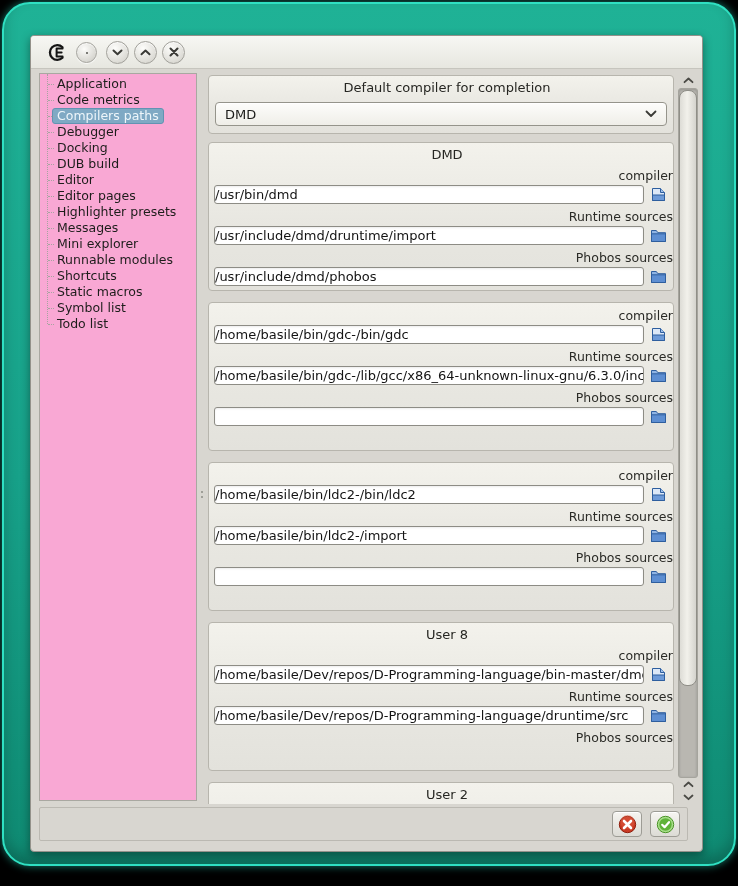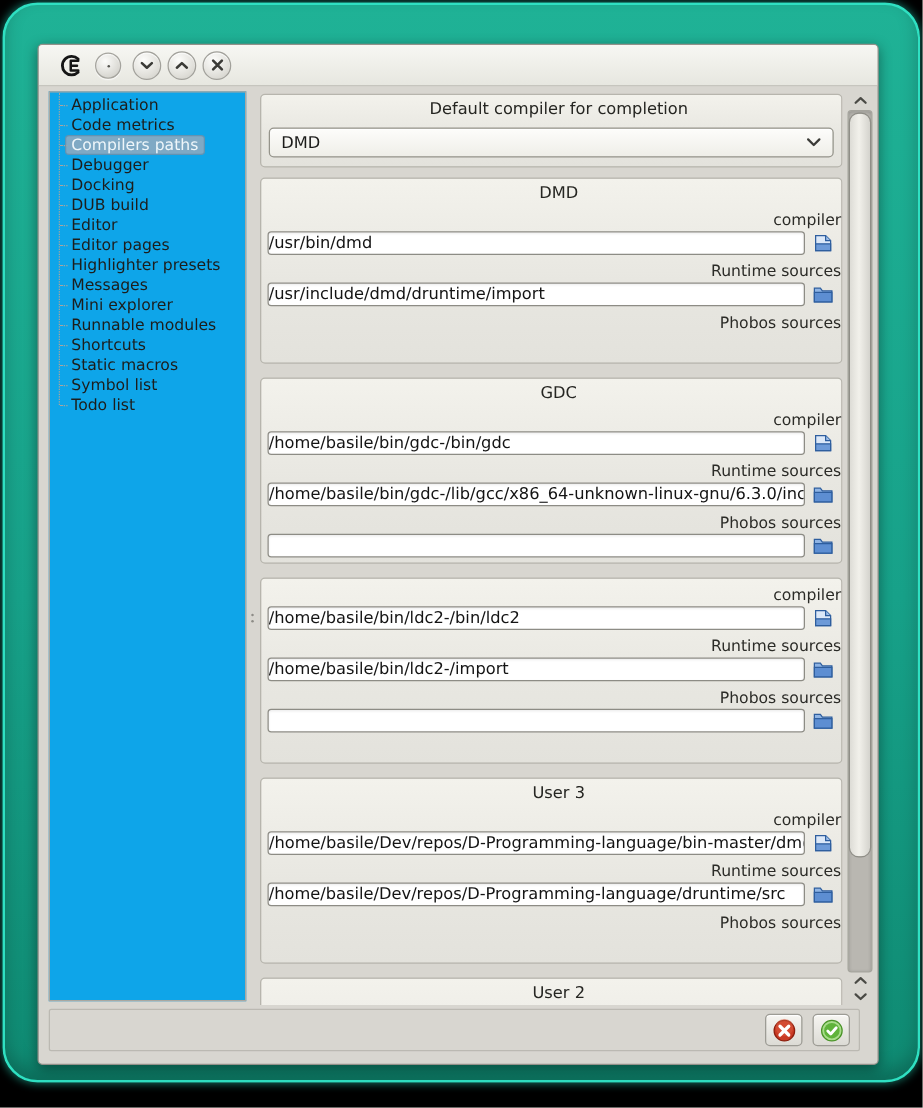--- a/index.html
+++ b/index.html
@@ -40,21 +40,21 @@
   .win-btn{
     width:23px;height:23px;border-radius:50%;
     background:radial-gradient(circle at 38% 30%,#fdfdfb,#dddcd6 70%,#c9c8c2);
     border:1px solid #a2a19b;box-sizing:border-box;
     display:flex;align-items:center;justify-content:center;
     box-shadow:inset 0 1px 1px rgba(255,255,255,.8);
   }
   
   .sidebar{
     position:absolute;left:8px;top:37px;width:158px;height:728px;
-    background:#0ea5e9;border:1px solid #a9a8a1;box-sizing:border-box;
+    background:#f9a8d4;border:1px solid #a9a8a1;box-sizing:border-box;
     overflow:hidden;
   }
   .tree{position:relative;padding-top:2px;}
   .tree::before{content:"";position:absolute;left:7px;top:0;height:250px;border-left:1px dotted #a6a5a0;}
   .tree-item{height:16px;display:flex;align-items:center;padding-left:14px;position:relative;font-size:12.5px;color:#1d1d1b;white-space:nowrap;cursor:default;}
   .tree-item::before{content:"";position:absolute;left:8px;top:8px;width:6px;border-top:1px dotted #a6a5a0;}
   .tree-label{padding:0 3px;border-radius:3px;line-height:14px;}
   .tree-item.selected .tree-label{background:#7fa9c4;border:1px solid #6293b2;color:#eef6fa;padding:0 4px;margin-left:-2px;}
   .splitter{position:absolute;left:166px;top:37px;width:11px;height:728px;}
   .splitter .grip{position:absolute;left:4px;top:418px;width:2px;height:2px;border-radius:50%;background:#8d8c86;box-shadow:0 5px 0 #8d8c86;}
@@ -233,23 +233,31 @@
           <div class="input-row">
             <input type="text" class="text-input" value="/usr/include/dmd/druntime/import" style="">
             <span class="icon-btn">
               <svg width="17" height="15" viewBox="0 0 17 15">
                 <path d="M1.5 2.5 h4.8 l1.6 2.2 h7.6 v8.8 h-14 z" fill="#8fb4e4" stroke="#2e5e9e"></path>
                 <path d="M1.5 5.8 h14 v7.7 h-14 z" fill="#5d8ed2" stroke="#2e5e9e"></path>
               </svg>
             </span>
           </div>
           <div class="field-label">Phobos sources</div>
-        </section>
-        <section class="group">
-          <div class="group-title">GDC</div>
+          <div class="input-row">
+            <input type="text" class="text-input" value="/usr/include/dmd/phobos" style="">
+            <span class="icon-btn">
+              <svg width="17" height="15" viewBox="0 0 17 15">
+                <path d="M1.5 2.5 h4.8 l1.6 2.2 h7.6 v8.8 h-14 z" fill="#8fb4e4" stroke="#2e5e9e"></path>
+                <path d="M1.5 5.8 h14 v7.7 h-14 z" fill="#5d8ed2" stroke="#2e5e9e"></path>
+              </svg>
+            </span>
+          </div>
+        </section>
+        <section class="group">
           <div class="field-label">compiler</div>
           <div class="input-row">
             <input type="text" class="text-input" value="/home/basile/bin/gdc-/bin/gdc" style="">
             <span class="icon-btn">
               <svg width="17" height="15" viewBox="0 0 17 15">
                 <path d="M2.5 1.5 h8 l4 4 v8 h-12 z" fill="#dce8f8" stroke="#2e5e9e"></path>
                 <path d="M10.5 1.5 v4 h4" fill="#9fc0ea" stroke="#2e5e9e"></path>
                 <path d="M2.5 8 h12 v5.5 h-12 z" fill="#6d9ad8" stroke="#2e5e9e"></path>
               </svg>
             </span>
@@ -302,21 +310,21 @@
             <input type="text" class="text-input" style="">
             <span class="icon-btn">
               <svg width="17" height="15" viewBox="0 0 17 15">
                 <path d="M1.5 2.5 h4.8 l1.6 2.2 h7.6 v8.8 h-14 z" fill="#8fb4e4" stroke="#2e5e9e"></path>
                 <path d="M1.5 5.8 h14 v7.7 h-14 z" fill="#5d8ed2" stroke="#2e5e9e"></path>
               </svg>
             </span>
           </div>
         </section>
         <section class="group">
-          <div class="group-title">User 3</div>
+          <div class="group-title">User 8</div>
           <div class="field-label">compiler</div>
           <div class="input-row">
             <input type="text" class="text-input" value="/home/basile/Dev/repos/D-Programming-language/bin-master/dmd" style="">
             <span class="icon-btn">
               <svg width="17" height="15" viewBox="0 0 17 15">
                 <path d="M2.5 1.5 h8 l4 4 v8 h-12 z" fill="#dce8f8" stroke="#2e5e9e"></path>
                 <path d="M10.5 1.5 v4 h4" fill="#9fc0ea" stroke="#2e5e9e"></path>
                 <path d="M2.5 8 h12 v5.5 h-12 z" fill="#6d9ad8" stroke="#2e5e9e"></path>
               </svg>
             </span>

